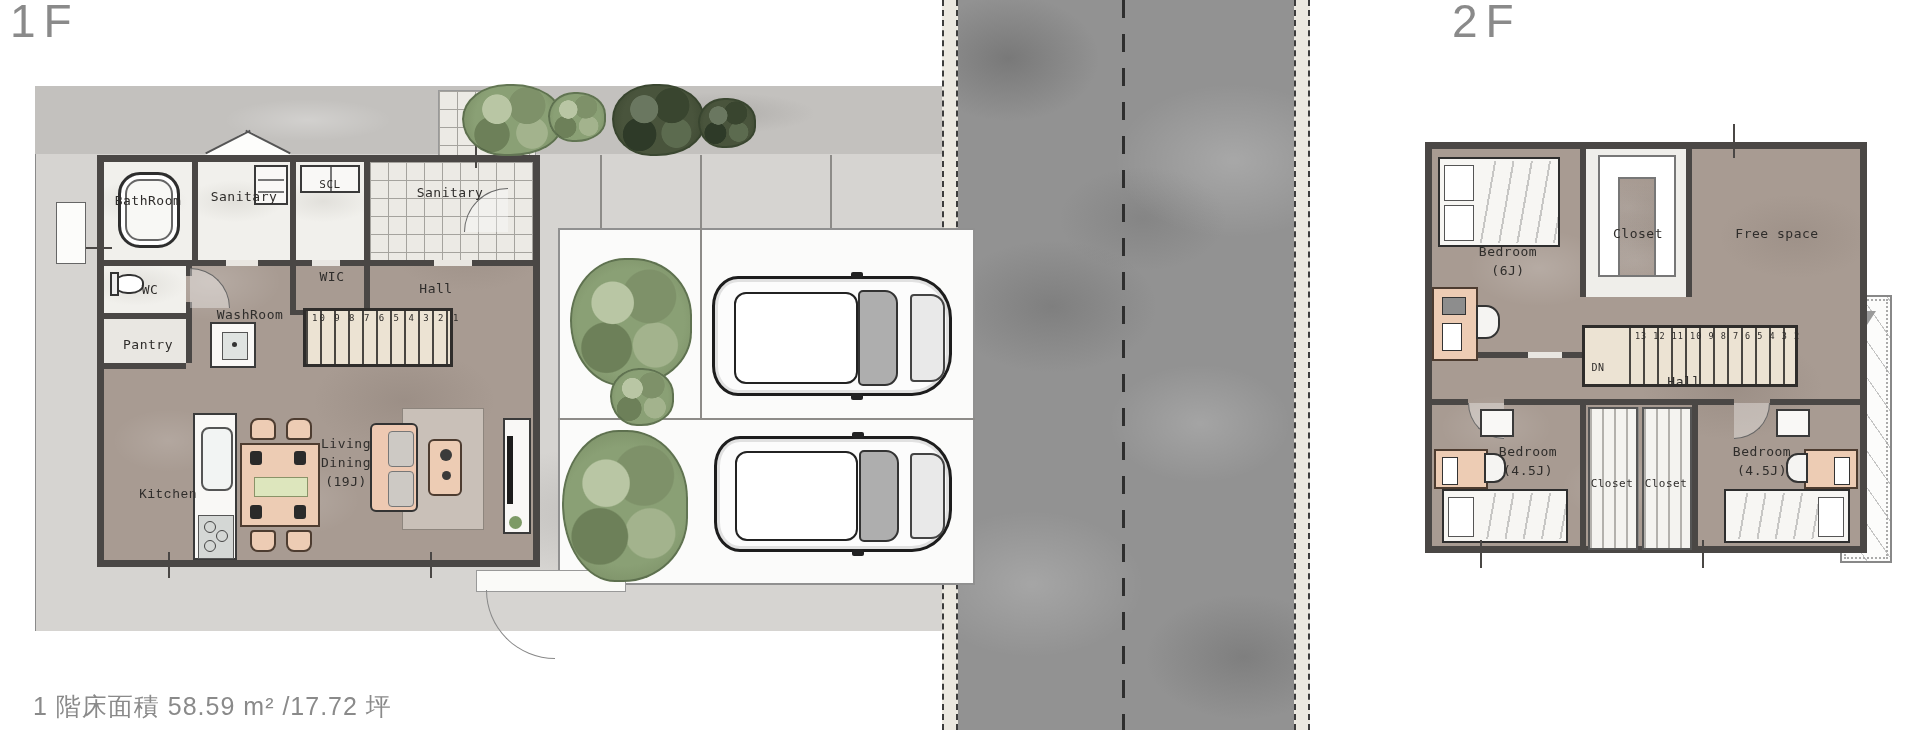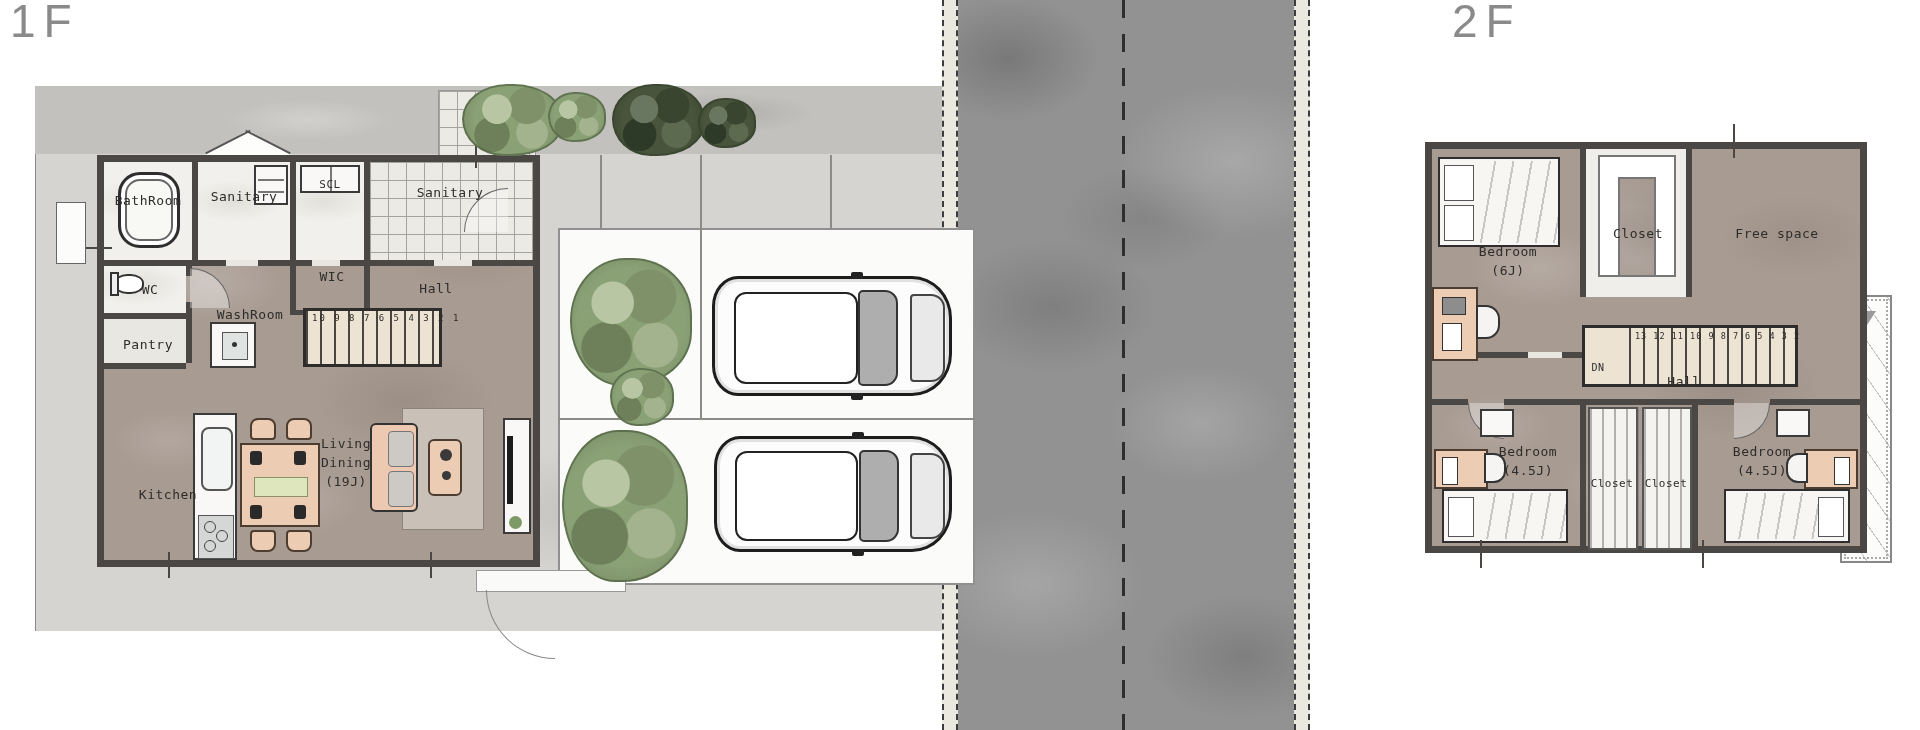--- a/index.html
+++ b/index.html
@@ -87,20 +87,21 @@
   
   .pline{position:absolute;background:#8d8b88;z-index:6;}
 </style>
 </head>
 <body>
 
 <div id="stage">
 
   <div class="flabel" style="left:10px;top:-6px;">1F</div>
   <div class="flabel" style="left:1452px;top:-6px;">2F</div>
+  <div class="caption" style="left:33px;top:690px;">1 階床面積 58.59 m² /17.72 坪</div>
 
   <div class="abs site" style="left:35px;top:86px;width:910px;height:544px;border-left:1px solid #8a8a8a;border-top:1px solid #8a8a8a;"></div>
   <div class="abs siteband" style="left:35px;top:86px;width:910px;height:68px;"></div>
 
   <div class="abs" style="left:558px;top:228px;width:417px;height:357px;background:#fbfbfa;border:2px solid #909090;box-sizing:border-box;z-index:5;"></div>
   <div class="pline" style="left:700px;top:228px;width:2px;height:192px;"></div>
   <div class="pline" style="left:558px;top:418px;width:417px;height:2px;"></div>
   <div class="pline" style="left:600px;top:155px;width:2px;height:73px;"></div>
   <div class="pline" style="left:700px;top:155px;width:2px;height:73px;"></div>
   <div class="pline" style="left:830px;top:155px;width:2px;height:73px;"></div>
@@ -133,21 +134,21 @@
     <div class="wall" style="left:266px;top:98px;width:163px;height:6px;"></div>
     <div class="gap" style="left:330px;top:98px;width:38px;height:6px;"></div>
     <div class="wall" style="left:82px;top:104px;width:6px;height:10px;"></div>
     <div class="wall" style="left:82px;top:140px;width:6px;height:61px;"></div>
     <div class="wall" style="left:0;top:151px;width:82px;height:6px;"></div>
     <div class="wall" style="left:0;top:201px;width:82px;height:6px;"></div>
     <div class="wall" style="left:186px;top:104px;width:6px;height:44px;"></div>
     <div class="wall" style="left:260px;top:104px;width:6px;height:44px;"></div>
     <div class="wall" style="left:186px;top:148px;width:80px;height:5px;"></div>
 
-    <div class="stairs" style="left:199px;top:146px;width:139px;height:59px;">
+    <div class="stairs" style="left:199px;top:146px;width:150px;height:59px;">
       <div class="steps" style="left:0;right:0;"></div>
       <div class="nums" style="left:6px;top:2px;">10 9 8 7 6 5 4 3 2 1</div>
     </div>
 
     <div class="furn" style="left:14px;top:10px;width:62px;height:76px;background:#f8f8f5;border:3px solid #2e2e2e;border-radius:22px;box-shadow:inset 0 0 0 4px #fff,inset 0 0 0 6px #666;"></div>
     <div class="furn whitef" style="left:150px;top:3px;width:34px;height:40px;">
       <div style="position:absolute;left:2px;top:12px;right:2px;height:2px;background:#777;"></div>
       <div style="position:absolute;left:2px;top:24px;right:2px;height:2px;background:#777;"></div>
     </div>
     <div class="furn whitef" style="left:196px;top:3px;width:60px;height:28px;">
@@ -200,21 +201,21 @@
 
     <div class="lbl" style="left:44px;top:38px;">BathRoom</div>
     <div class="lbl" style="left:140px;top:34px;">Sanitary</div>
     <div class="lbl sm" style="left:226px;top:22px;">SCL</div>
     <div class="lbl" style="left:346px;top:30px;">Sanitary</div>
     <div class="lbl" style="left:46px;top:127px;">WC</div>
     <div class="lbl" style="left:228px;top:114px;">WIC</div>
     <div class="lbl" style="left:332px;top:126px;">Hall</div>
     <div class="lbl" style="left:146px;top:152px;">WashRoom</div>
     <div class="lbl" style="left:44px;top:182px;">Pantry</div>
-    <div class="lbl" style="left:64px;top:332px;">Kitchen</div>
+    <div class="lbl" style="left:64px;top:332px;font-family:Liberation Mono, monospace;">Kitchen</div>
     <div class="lbl" style="left:242px;top:272px;transform:translate(-50%,0);">
       <span>Living</span><br>
       <span>Dining</span><br>
       <span>(19J)</span>
     </div>
   </div>
 
   <div class="tick" style="left:475px;top:142px;width:2px;height:26px;"></div>
   <div class="tick" style="left:168px;top:552px;width:2px;height:26px;"></div>
   <div class="tick" style="left:430px;top:552px;width:2px;height:26px;"></div>

